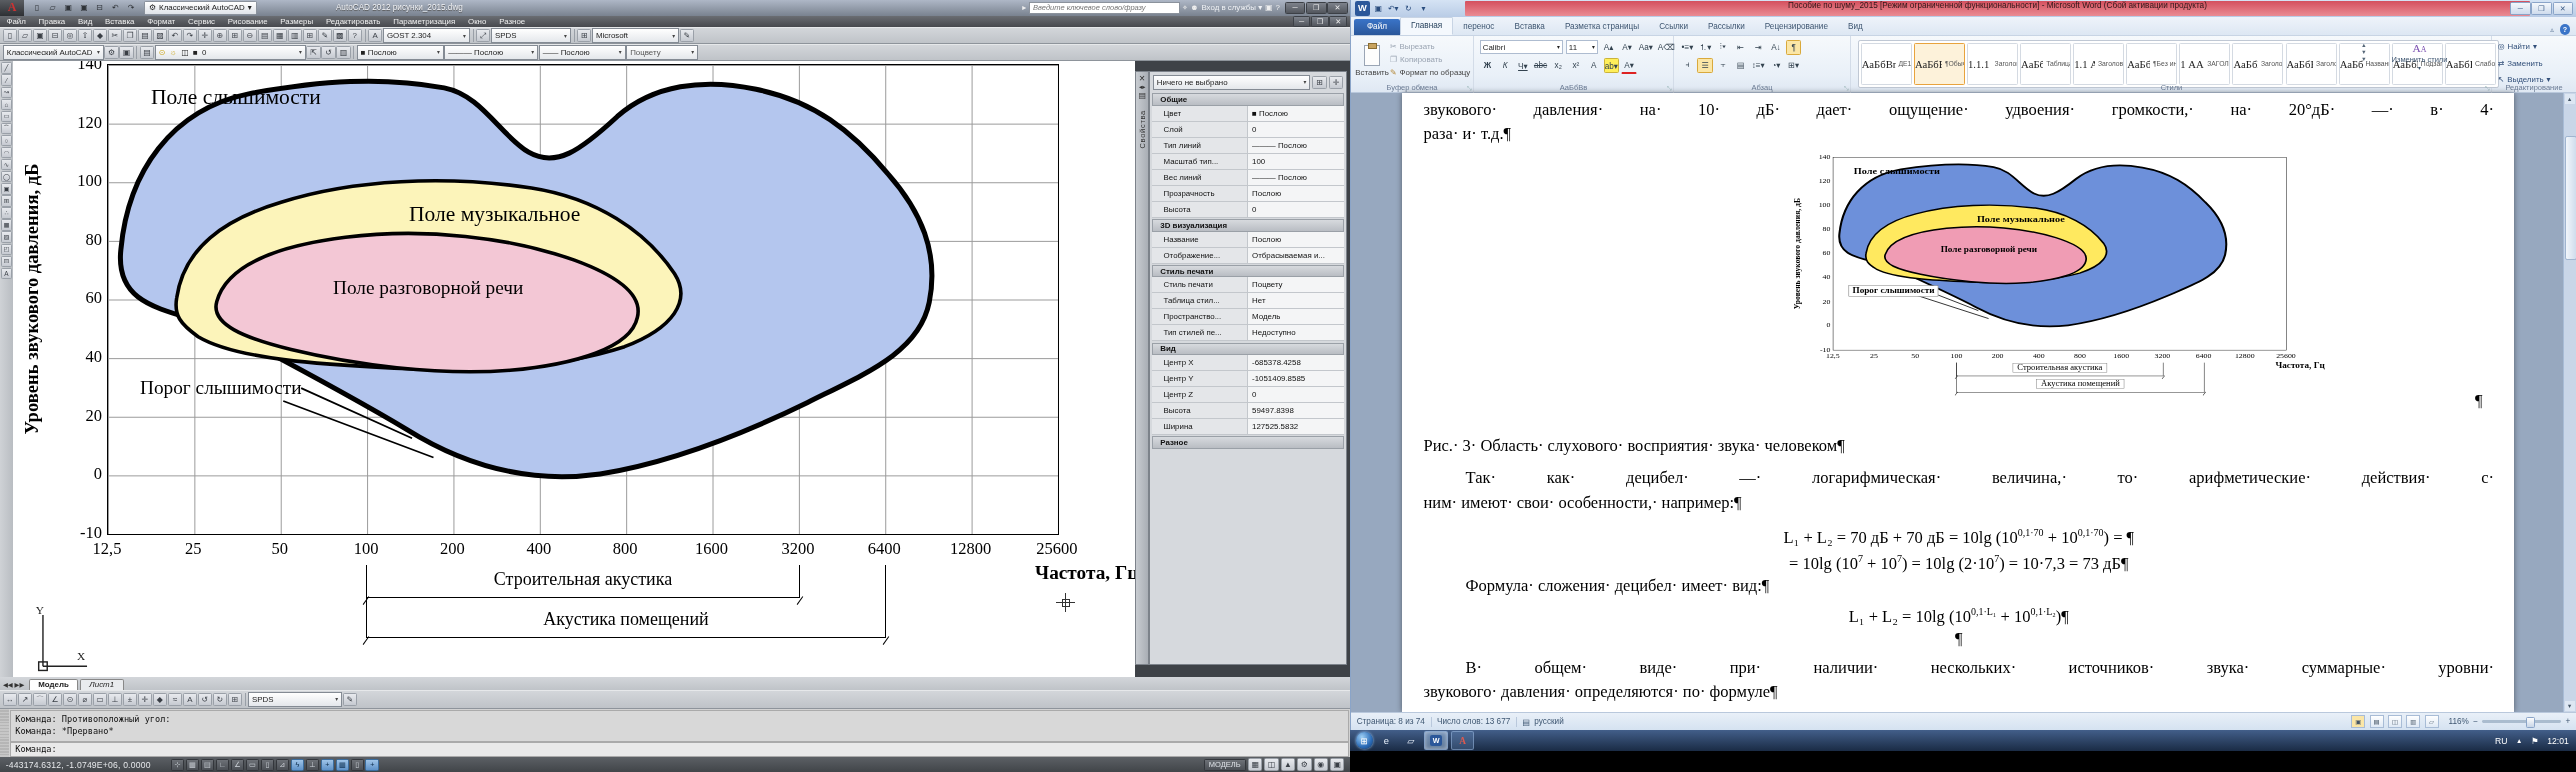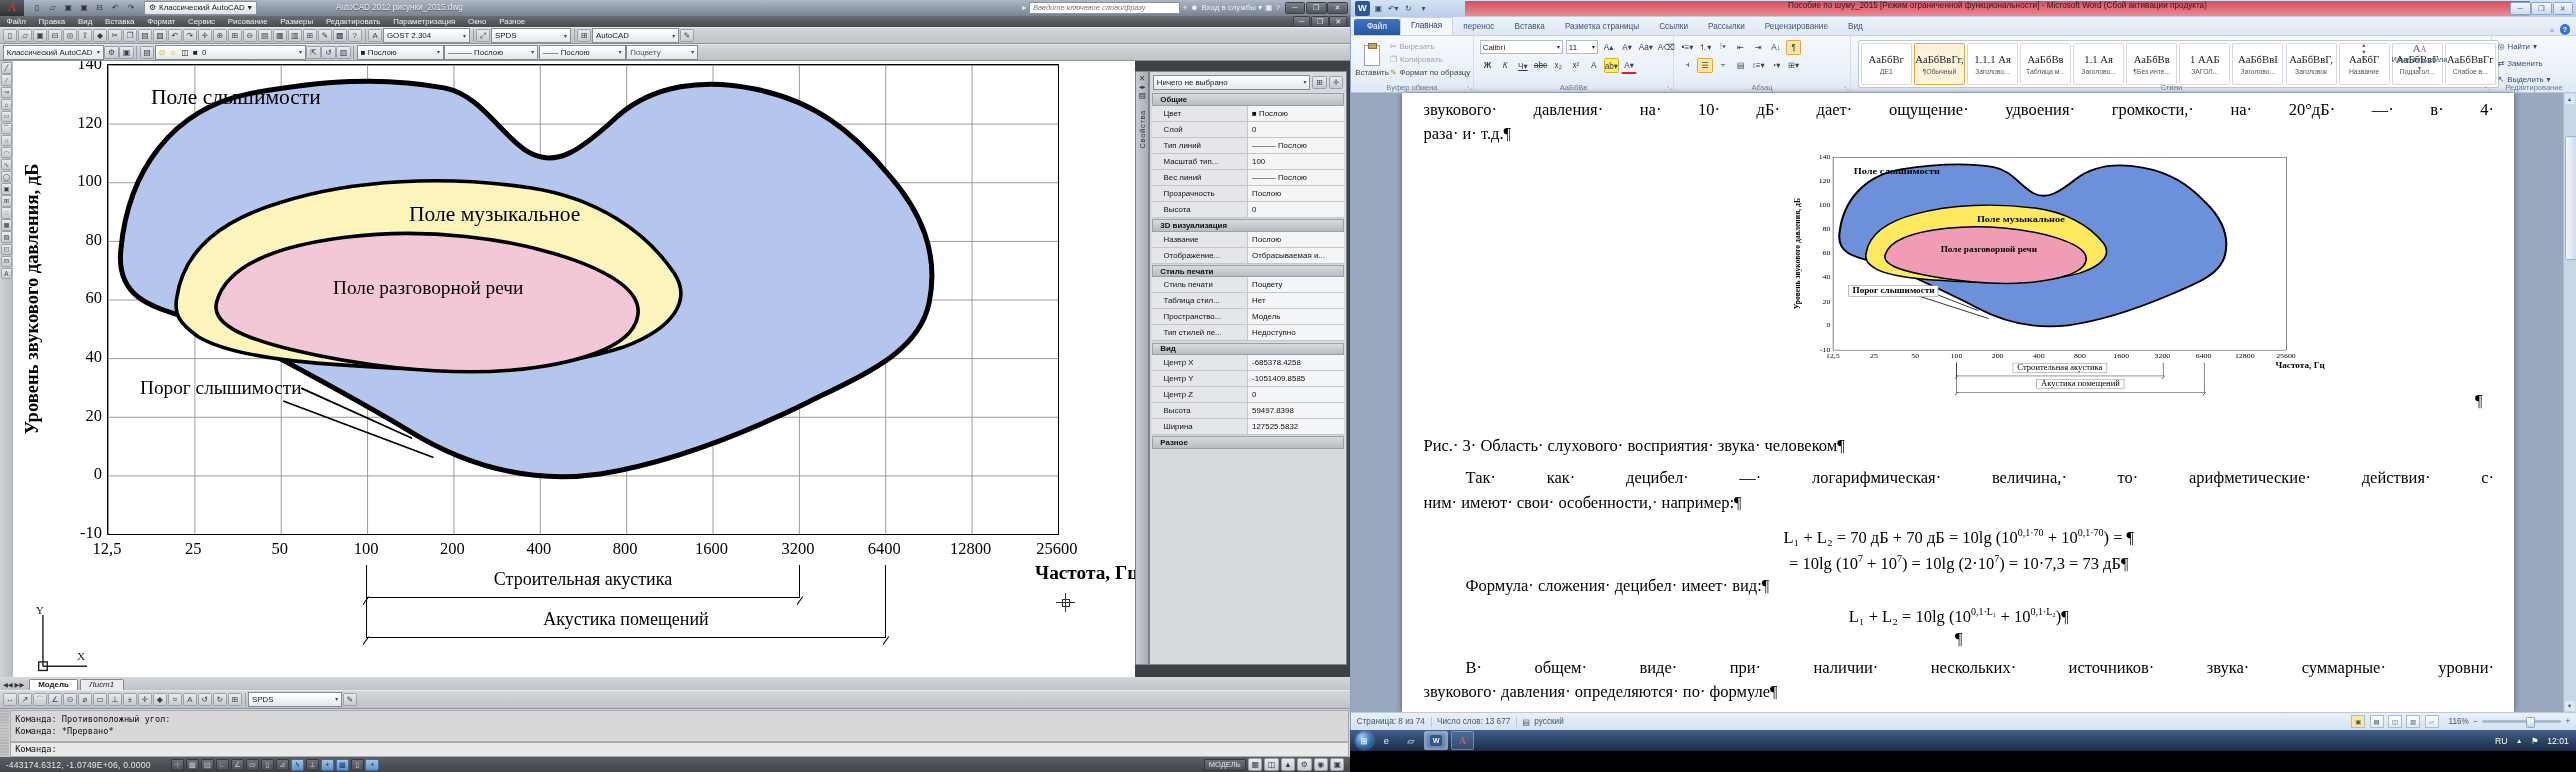--- a/index.html
+++ b/index.html
@@ -123,21 +123,21 @@
   .launcher{position:absolute;right:1.4px;bottom:1.4px;font-size:5.7px;color:#8aa;}
   .big-btn{position:absolute;left:4.3px;top:2.9px;width:31.5px;height:42px;display:flex;flex-direction:column;align-items:center;justify-content:center;gap:2.1px;border:0.7px solid transparent;border-radius:2.1px;}
   .clip-icon{width:14.3px;height:18.6px;background:#fbfbف;border:0.7px solid #9aa5b5;background:#fdfdfd;position:relative;}
   .clip-icon::before{content:"";position:absolute;left:2.9px;top:-2.9px;width:7.2px;height:3.6px;background:#c8a35f;border:0.7px solid #8a6d32;}
   .smallrow{display:flex;align-items:center;gap:2.9px;height:13px;white-space:nowrap;}
   .greyed{color:#9aa4b2;}
   .fnt-dd{display:flex;align-items:center;border:0.7px solid #aebcd0;background:#fff;height:12px;padding:0 2.1px;font-size:7.9px;color:#222;gap:3px;}
   .rib-i{display:inline-flex;align-items:center;justify-content:center;min-width:13.6px;height:13px;border:0.7px solid transparent;border-radius:1.4px;font-size:8.2px;color:#33424f;}
   .rib-i.on{background:#fbe6a6;border-color:#d9a93c;}
   .tiles{position:absolute;left:5.7px;top:3.6px;display:flex;gap:2.1px;background:#fff;border:0.7px solid #c0c8d4;padding:2.1px;border-radius:2.1px;}
-  .tile{width:49px;height:40px;border:0.7px solid #d4dae2;border-radius:1.4px;display:flex;flex-direction:column;align-items:center;justify-content:center;gap:2.9px;background:#fff;}
+  .tile{width:49px;height:40px;border:0.7px solid #d4dae2;border-radius:1.4px;display:flex;flex-direction:row;align-items:center;justify-content:center;gap:2.9px;background:#fff;}
   .tile .p{font-family:"Liberation Serif",serif;font-size:10.7px;color:#222;white-space:nowrap;overflow:hidden;}
   .tile .n{font-size:6.8px;color:#555;white-space:nowrap;overflow:hidden;max-width:46px;}
   .tile.sel{border:1.4px solid #e8a33d;background:#fdf2da;}
   .tile-arrows{position:absolute;display:flex;flex-direction:column;gap:1.4px;font-size:5.7px;color:#567;}
   .chg-styles{position:absolute;display:flex;flex-direction:column;align-items:center;font-size:7.5px;color:#3e5671;gap:1.4px;text-align:center;}
   .editing-rows{position:absolute;left:5.7px;top:4.3px;display:flex;flex-direction:column;gap:3.6px;font-size:7.9px;color:#33507a;}
   .w-doc{position:absolute;left:0;top:93px;width:100%;height:619px;background:#97a8bf;}
   .page{position:absolute;left:51px;top:0;width:1112px;height:619px;background:#fff;box-shadow:0 0 5.7px rgba(0,0,0,.45);font-family:"Liberation Serif",serif;color:#000;}
   .dline{position:absolute;left:21.5px;right:20px;font-size:16.5px;line-height:21.5px;white-space:nowrap;}
   .just{white-space:normal;text-align:justify;text-align-last:justify;}
@@ -260,21 +260,21 @@
         </span>
       <span class="sep"></span>
       <span class="i">⤢</span>
       <span class="dd" style="width:72px">
           <span>SPDS</span>
           <span class="ar">▾</span>
         </span>
       <span class="sep"></span>
       <span class="i">⊞</span>
       <span class="dd" style="width:79px">
-          <span>AutoCAD</span>
+          <span>Microsoft</span>
           <span class="ar">▾</span>
         </span>
       <span class="i">✎</span>
     </div>
 
     <div class="ac-row" style="top:44px;height:16.5px;">
       <span class="dd" style="width:93px">
           <span>Классический AutoCAD</span>
           <span class="ar">▾</span>
         </span>

